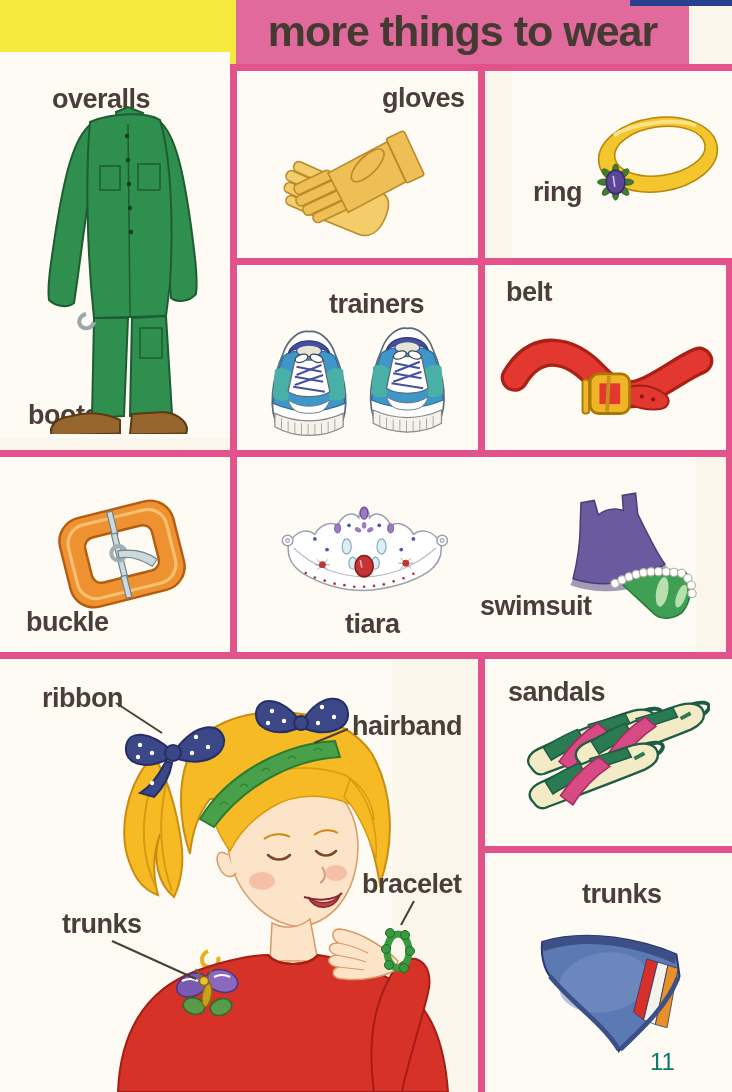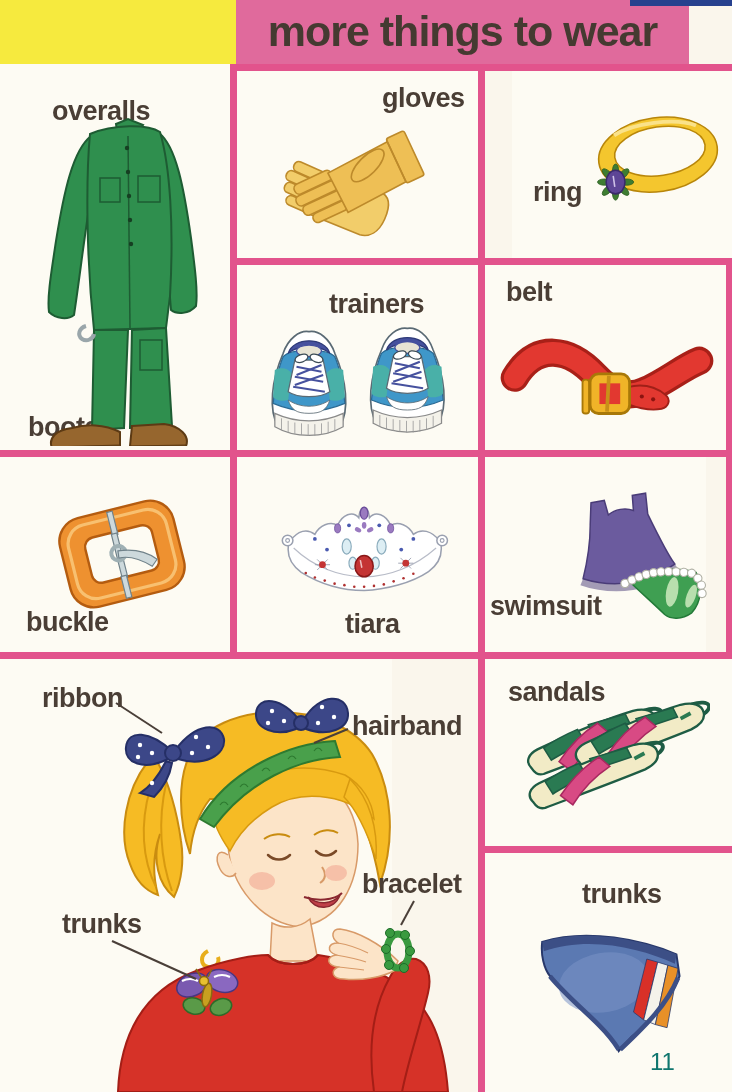--- a/index.html
+++ b/index.html
@@ -33,21 +33,21 @@
 
   <div class="pb" style="left:230px;top:64px;width:502px;height:7px;"></div>
   <div class="pb" style="left:230px;top:64px;width:7px;height:595px;"></div>
   <div class="pb" style="left:478px;top:64px;width:7px;height:1028px;"></div>
   <div class="pb" style="left:230px;top:258px;width:502px;height:7px;"></div>
   <div class="pb" style="left:0;top:450px;width:732px;height:7px;"></div>
   <div class="pb" style="left:0;top:652px;width:732px;height:7px;"></div>
   <div class="pb" style="left:478px;top:846px;width:254px;height:7px;"></div>
   <div class="pb" style="left:726px;top:64px;width:6px;height:595px;"></div>
 
-  <div class="cell" style="left:0;top:64px;width:230px;height:386px;">
+  <div class="cell" style="left:0;top:52px;width:230px;height:386px;">
     <div class="lbl" style="left:52px;top:32px;">overalls</div>
     <div class="lbl" style="left:28px;top:348px;">boots</div>
     <svg style="left:28px;top:52px;" width="195" height="330" viewBox="0 0 195 330">
       <path d="M88,8 L100,3 L115,9 L106,21 L99,15 L90,22 Z" fill="#2f8f4e" stroke="#1e5c33" stroke-width="2"></path>
       <path d="M63,20 C45,34 36,75 28,125 C23,158 19,182 21,196 C28,203 40,204 46,199 C52,160 58,105 66,62 Z" fill="#2f8f4e" stroke="#1e5c33" stroke-width="2"></path>
       <path d="M131,17 C148,30 156,72 163,122 C167,152 170,176 168,190 C161,198 149,199 143,194 C140,158 136,105 130,60 Z" fill="#2f8f4e" stroke="#1e5c33" stroke-width="2"></path>
       <path d="M62,18 C85,8 120,8 132,16 C142,50 146,110 142,180 L138,212 L66,214 C58,140 58,60 62,18 Z" fill="#2f8f4e" stroke="#1e5c33" stroke-width="2"></path>
       <path d="M66,214 L100,214 L96,312 L64,314 Z" fill="#2f8f4e" stroke="#1e5c33" stroke-width="2"></path>
       <path d="M104,214 L138,212 L144,310 L102,312 Z" fill="#2f8f4e" stroke="#1e5c33" stroke-width="2"></path>
       <path d="M100,20 L102,212" fill="none" stroke="#1e5c33" stroke-width="1.5"></path>
@@ -239,21 +239,21 @@
         <circle cx="127" cy="121" r="1.7"></circle>
           <circle cx="140" cy="120" r="1.7"></circle>
           <circle cx="153" cy="118" r="1.7"></circle>
         <circle cx="166" cy="114" r="1.7"></circle>
           <circle cx="179" cy="110" r="1.7"></circle>
           <circle cx="192" cy="104" r="1.7"></circle>
       </g>
     </svg>
   </div>
 
-  <div class="cell" style="left:485px;top:457px;width:221px;height:195px;">
+  <div class="cell" style="left:475px;top:457px;width:221px;height:195px;">
     <div class="lbl" style="left:5px;top:134px;">swimsuit</div>
     <svg style="left:52px;top:12px;" width="185" height="180" viewBox="0 0 247 200">
       <g transform="rotate(-10 130 100)">
         <path d="M86,16 L104,16 L106,36 C116,30 130,30 140,36 L142,16 L160,16 L158,44 C166,72 174,100 182,116 C140,136 96,134 58,114 C66,96 76,68 80,44 Z" fill="#6b5b9e" stroke="#4a3c78" stroke-width="2"></path>
         <path d="M58,114 C96,134 140,136 182,116 C184,121 186,124 187,126 C144,147 94,145 53,122 Z" fill="#4a3c78" opacity="0.5"></path>
         <path d="M118,128 C150,116 185,120 208,132 C214,152 208,172 193,184 C178,191 164,188 157,180 C147,166 131,146 118,128 Z" fill="#3f9f52" stroke="#237a38" stroke-width="2"></path>
         <ellipse cx="172" cy="152" rx="8" ry="20" transform="rotate(20 172 152)" fill="#b8dfae"></ellipse>
         <ellipse cx="196" cy="162" rx="6" ry="16" transform="rotate(30 196 162)" fill="#b8dfae"></ellipse>
         <g fill="#ffffff" stroke="#b0b0a4" stroke-width="1.5">
           <circle cx="112" cy="130" r="5.5"></circle>

